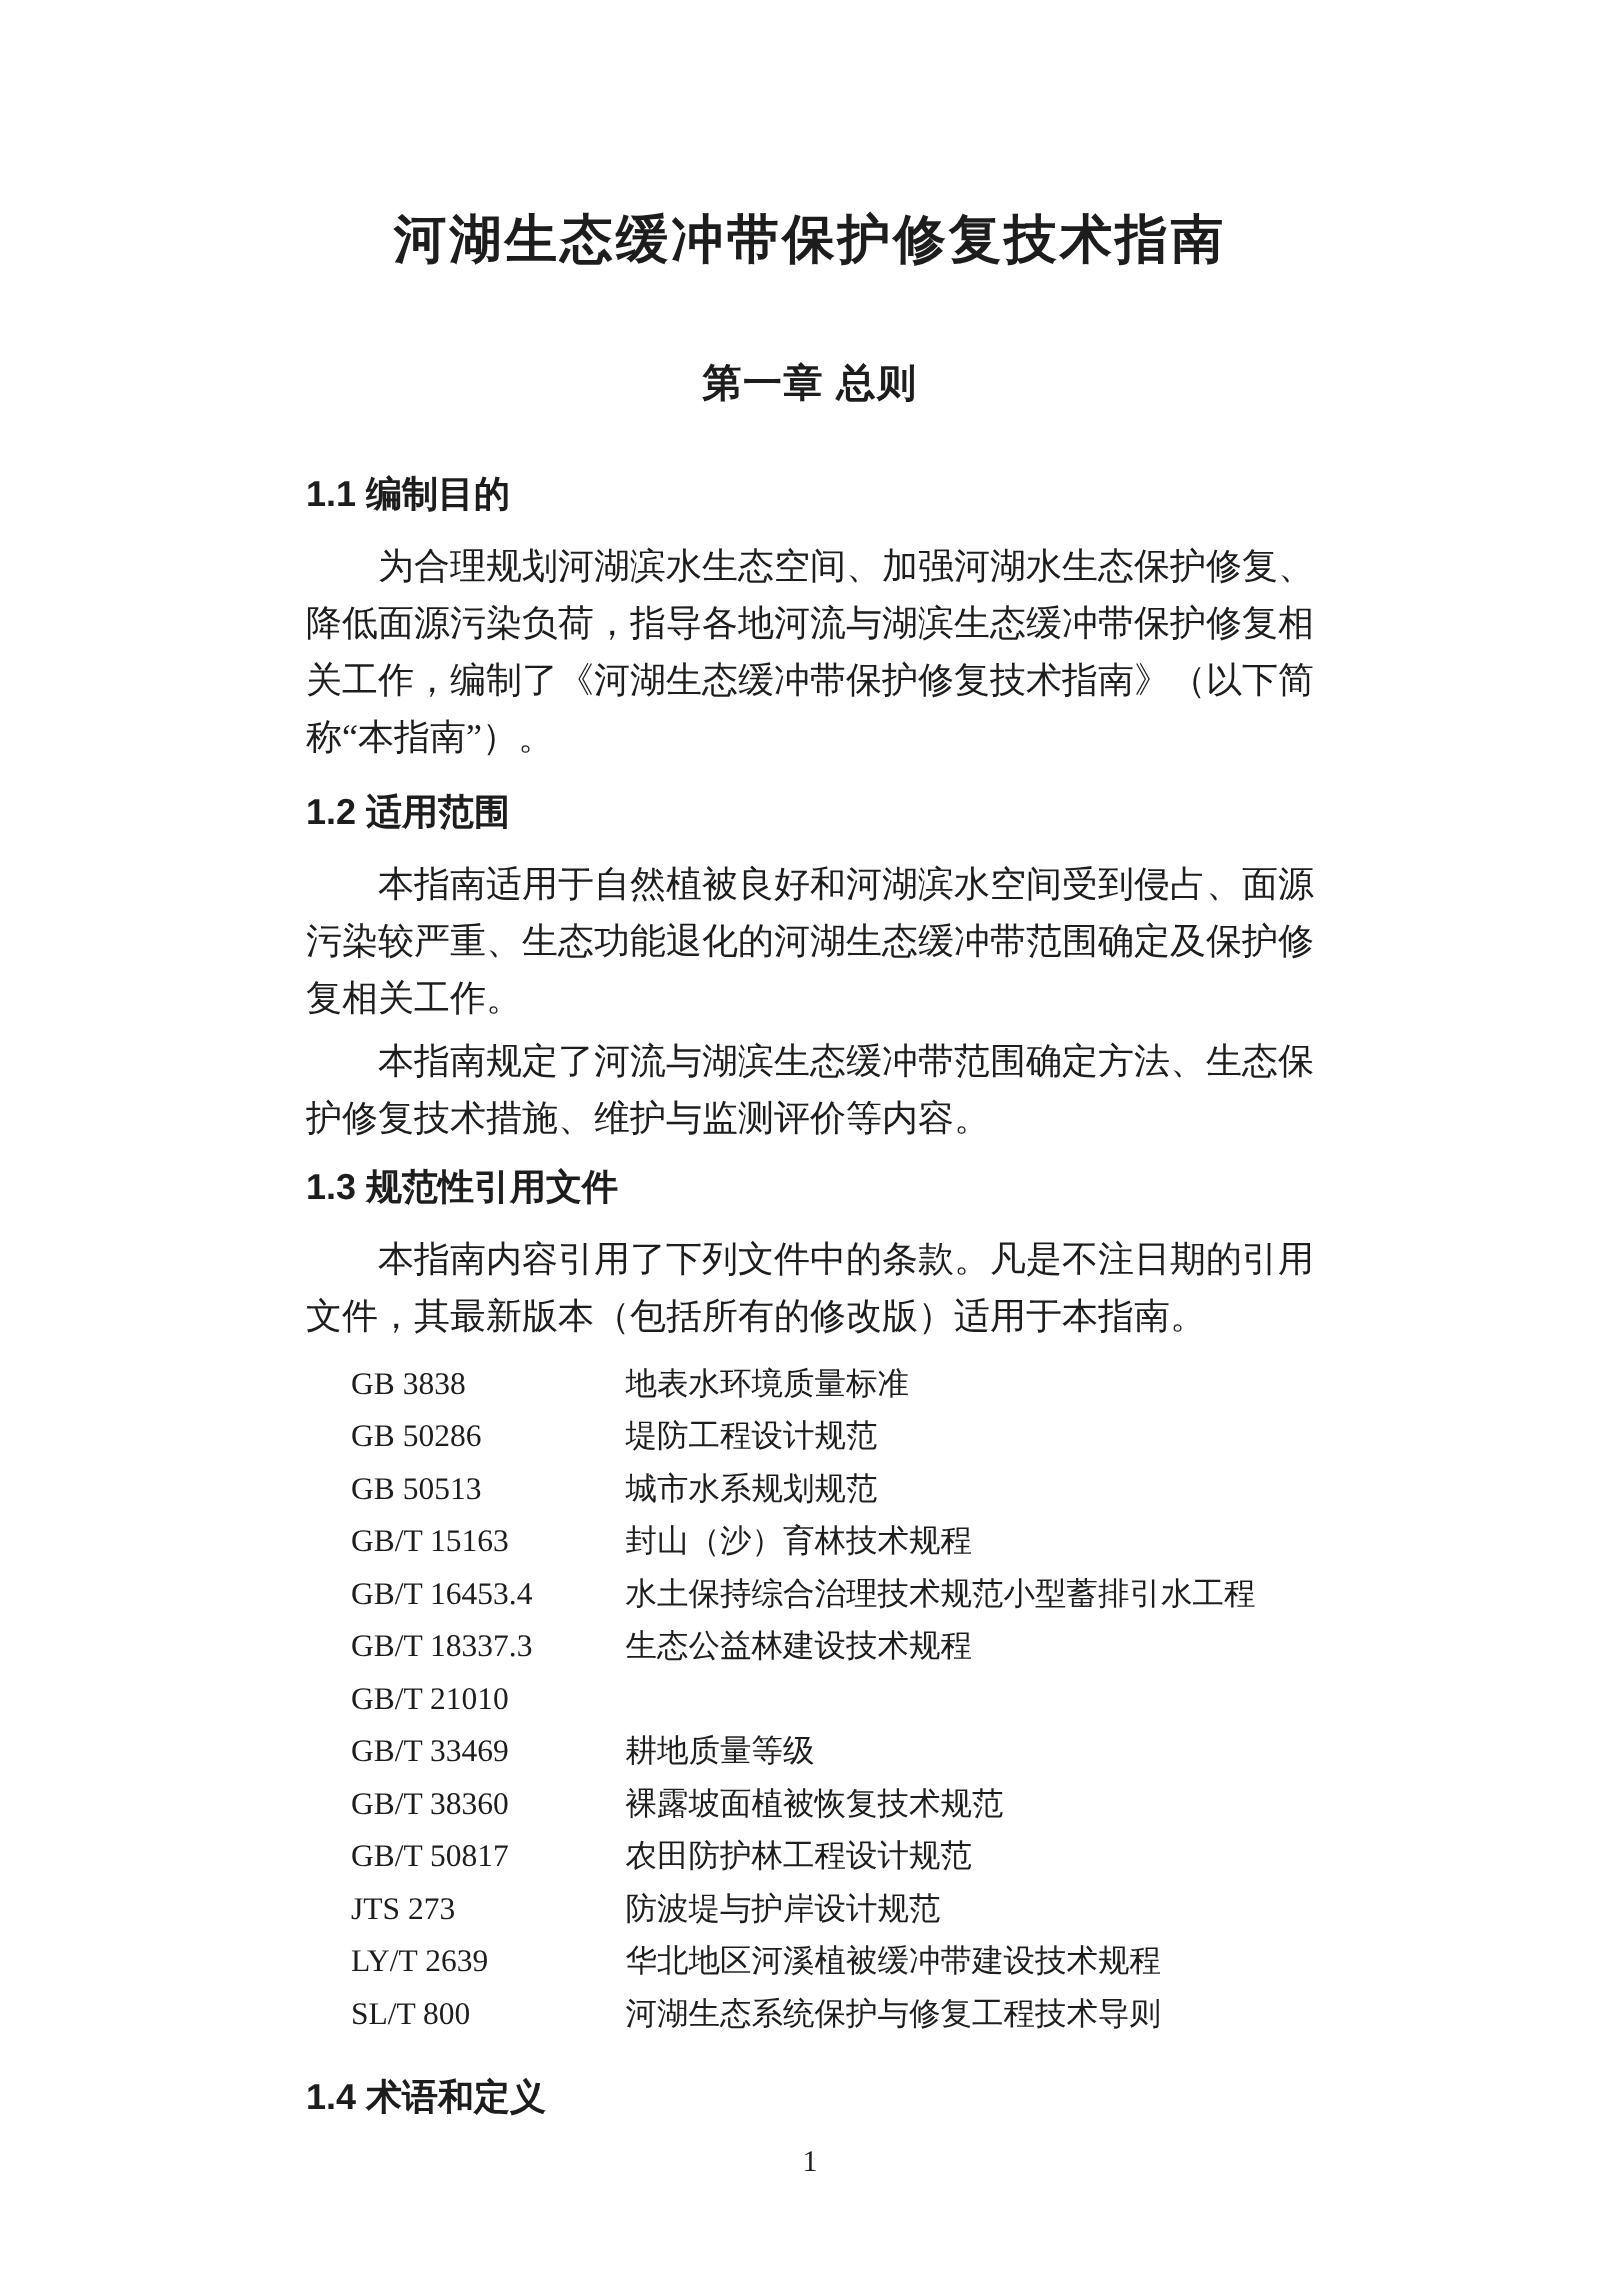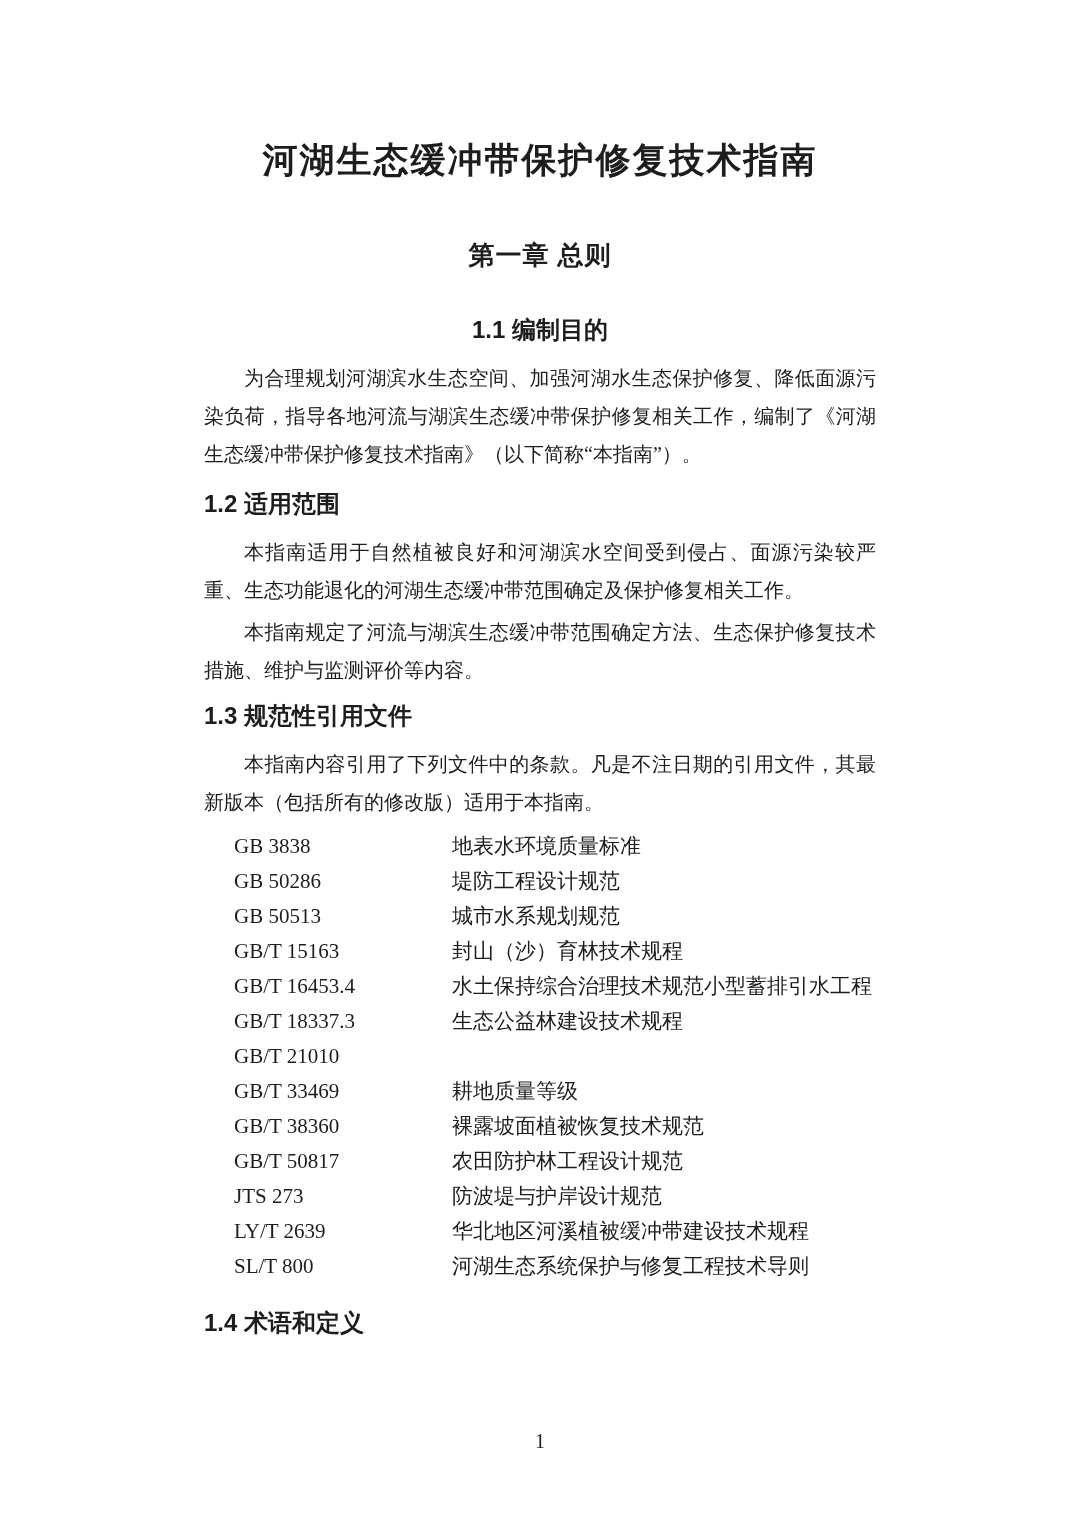--- a/index.html
+++ b/index.html
@@ -37,44 +37,43 @@
     text-align: center;
     letter-spacing: 1px;
   }
   .section-heading {
     font-family: "Liberation Sans", "DejaVu Sans", sans-serif;
     font-weight: 700;
     font-size: 24px;
     line-height: 1.25;
     margin: 0;
   }
-  .sh-1 { margin-top: 44px; text-align: center; }
+  .sh-1 { margin-top: 44px; }
   .sh-2 { margin-top: 16px; }
   .sh-3 { margin-top: 12px; }
   .sh-4 { margin-top: 24px; }
   .body-para {
     margin: 14px 0 0 0;
-    font-size: 20px;
+    font-size: 24px;
     line-height: 38px;
     text-align: justify;
     text-indent: 2em;
   }
   .body-para + .body-para {
     margin-top: 4px;
   }
   .ref-list {
     margin-top: 8px;
   }
   .ref-row {
     display: flex;
     align-items: baseline;
     height: 35px;
     line-height: 35px;
     font-size: 21px;
-    gap: 35px;
   }
   .ref-code {
     margin-left: 30px;
     width: 183px;
     flex: 0 0 183px;
     font-family: "Liberation Serif", "DejaVu Serif", serif;
     white-space: nowrap;
   }
   .ref-title {
     flex: 1;

